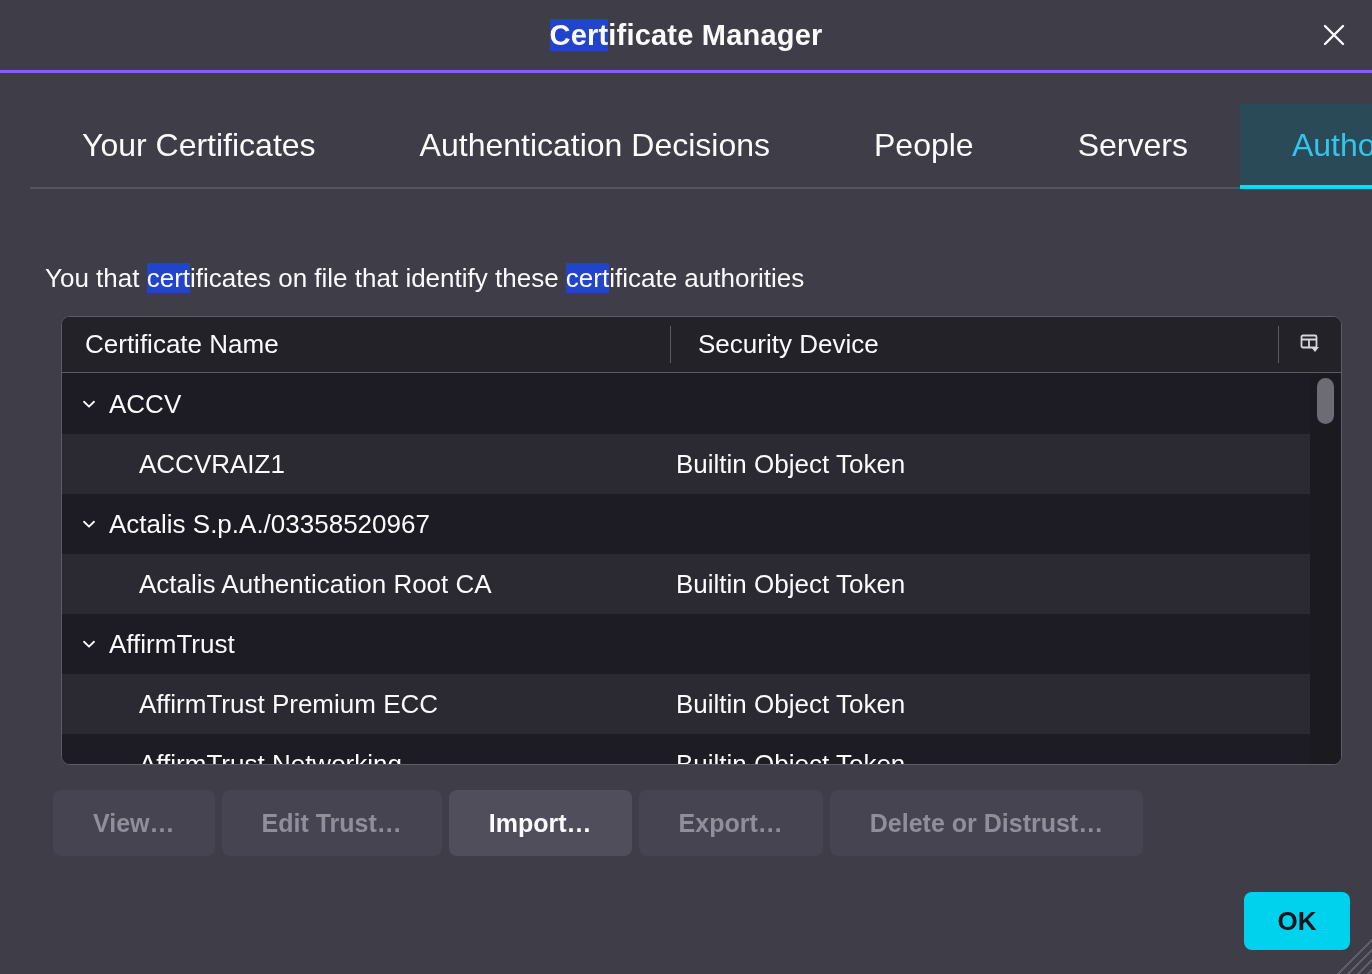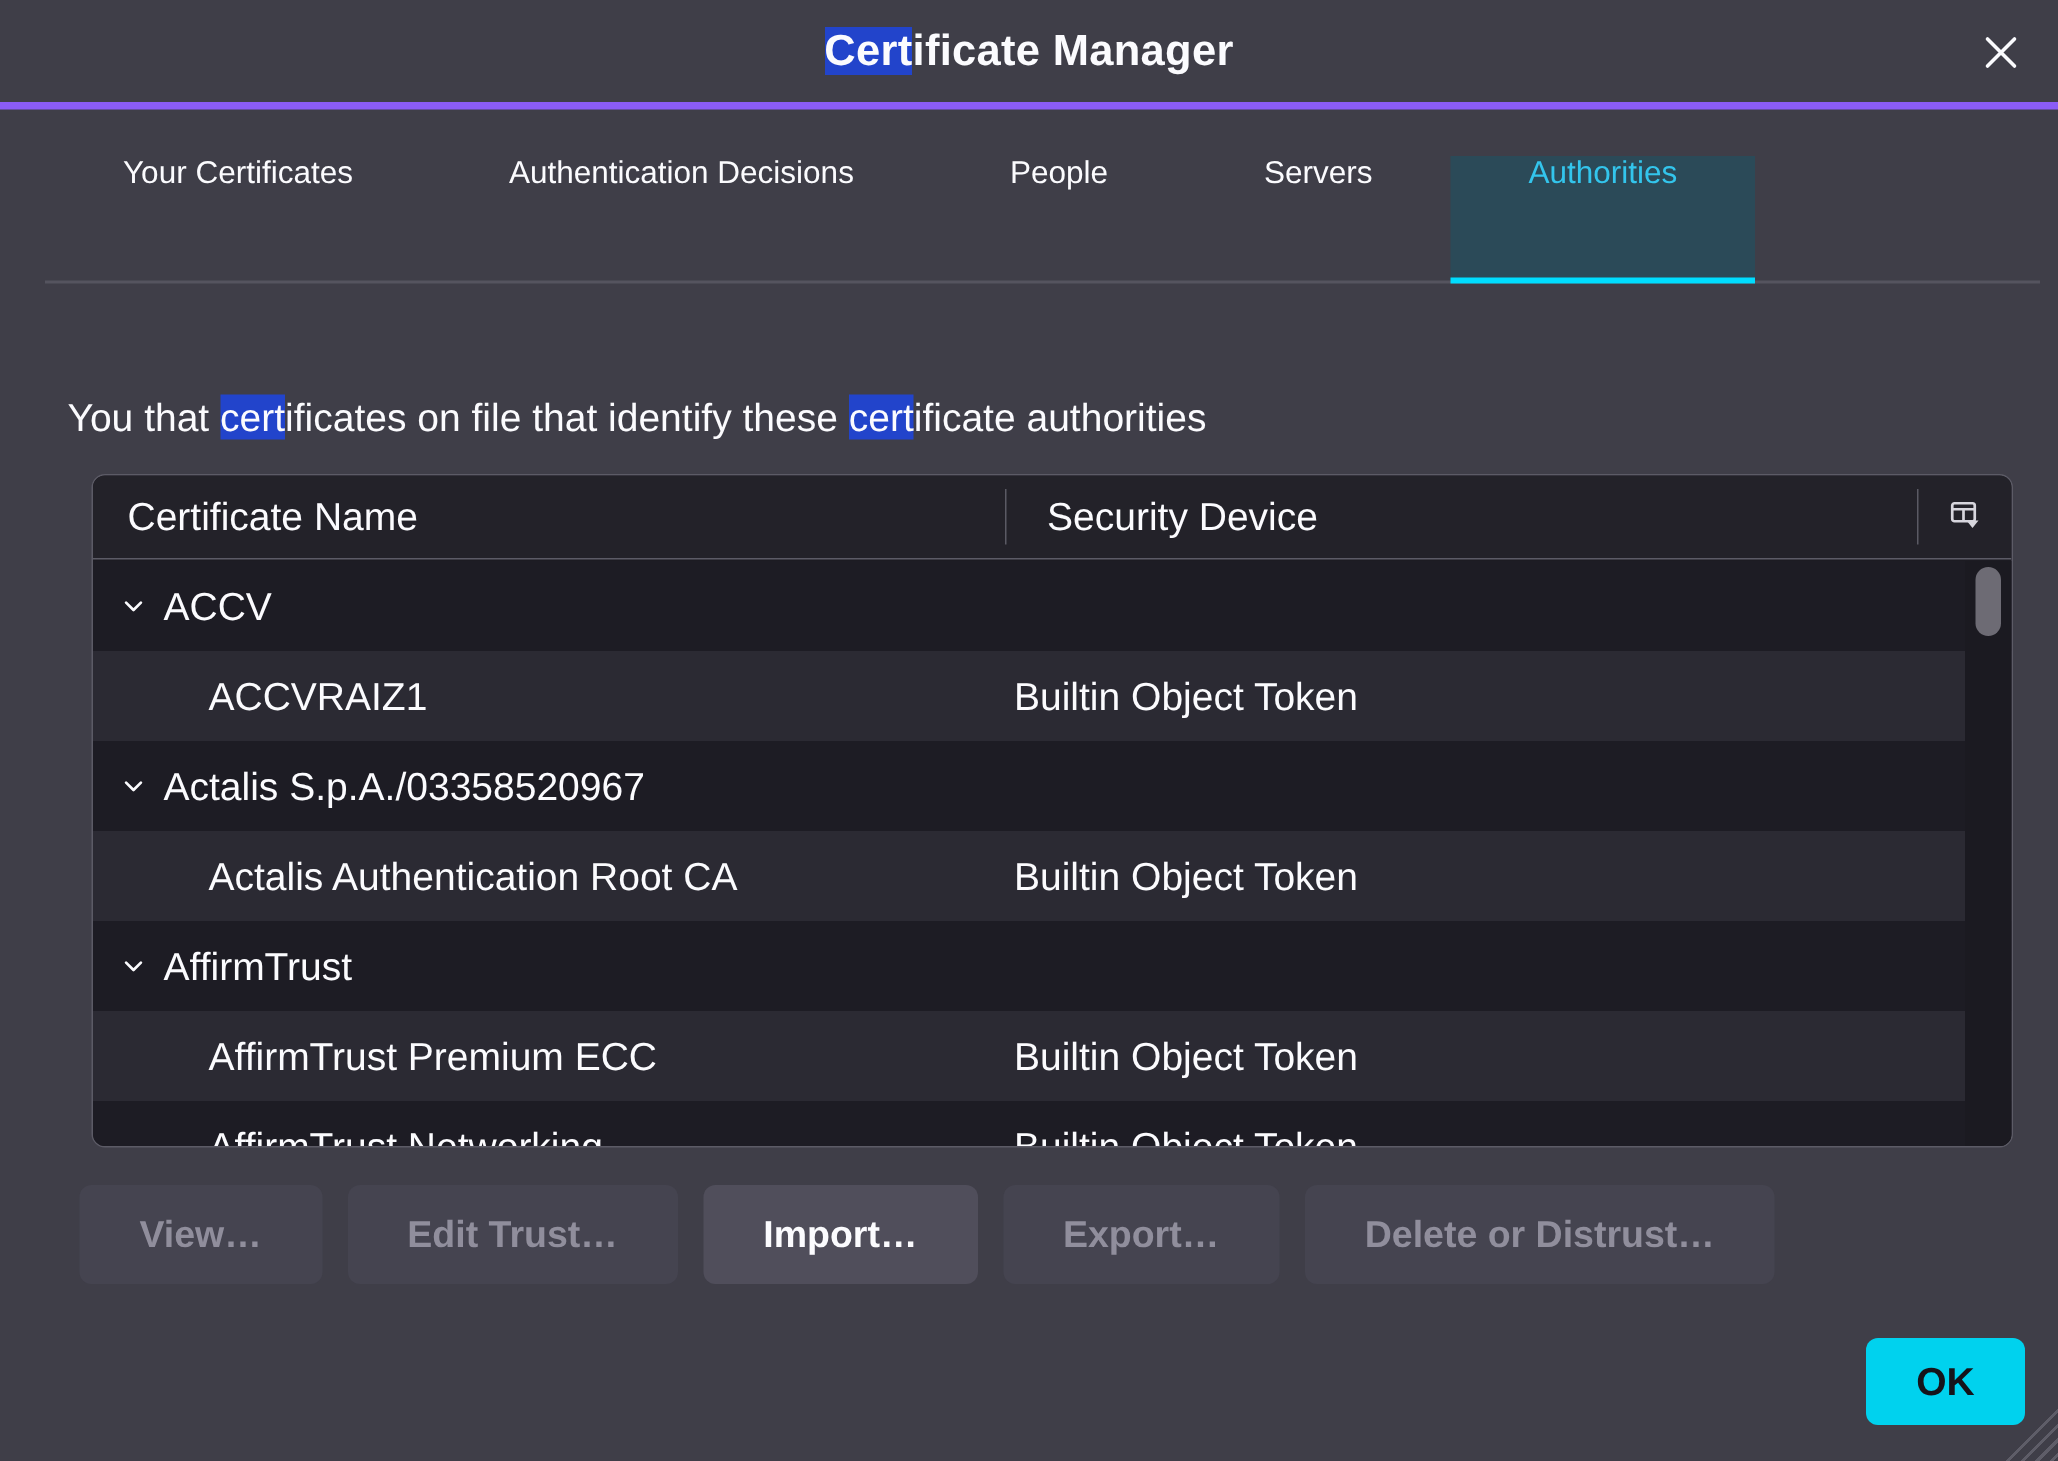--- a/index.html
+++ b/index.html
@@ -8,41 +8,41 @@
     position: relative;
     background: #3f3e48;
     color: #fbfbfe;
     font-family: "Liberation Sans", sans-serif;
     overflow: hidden;
   }
 
   
   .titlebar {
     position: absolute; left: 0; top: 0; right: 0; height: 73px;
-    border-bottom: 5px solid #8b5cf6;
+    border-bottom: 3px solid #8b5cf6;
     display: flex; align-items: center; justify-content: center;
   }
   .title { font-size: 29px; font-weight: 700; letter-spacing: 0.2px; }
   .title .hl { background: #2244cb; }
   .close-btn {
     position: absolute; right: 18px; top: 16px; width: 40px; height: 40px;
     background: transparent; border: none; cursor: pointer;
     display: flex; align-items: center; justify-content: center;
   }
 
   
   .tabs {
     position: absolute; left: 30px; top: 104px; width: 1330px; height: 85px;
     display: flex;
     border-bottom: 2px solid #55545f;
   }
   .tab {
     flex: 0 1 auto; padding: 0 52px; height: 100%;
-    display: flex; justify-content: center;
-    font-size: 21px; color: #fbfbfe; white-space: nowrap;
+    display: flex; align-items: center; justify-content: center;
+    font-size: 32px; color: #fbfbfe; white-space: nowrap;
     background: transparent; border: none; cursor: pointer;
     position: relative;
   }
   .tab.active { background: #2b4a58; color: #33c5ec; }
   .tab.active::after {
     content: ""; position: absolute; left: 0; right: 0; bottom: -2px; height: 4px;
     background: #00ddff;
   }
 
   
@@ -94,21 +94,21 @@
     background: #1b1a21;
   }
   .scroll-thumb {
     position: absolute; top: 4px; left: 7px; width: 17px; height: 46px;
     border-radius: 9px; background: #6d6b74; cursor: pointer;
   }
 
   
   .actions {
     position: absolute; left: 53px; top: 790px; height: 66px;
-    display: flex; gap: 17px;
+    display: flex; gap: 7px;
   }
   .action {
     height: 66px; padding: 0 40px; border: none; border-radius: 8px;
     font-family: "Liberation Sans", sans-serif;
     font-size: 25px; font-weight: 700;
     background: #454450; color: #908e9c; cursor: default; white-space: nowrap;
   }
   .action.enabled { background: #504e5b; color: #fbfbfe; cursor: pointer; text-align: center; }
 
   

